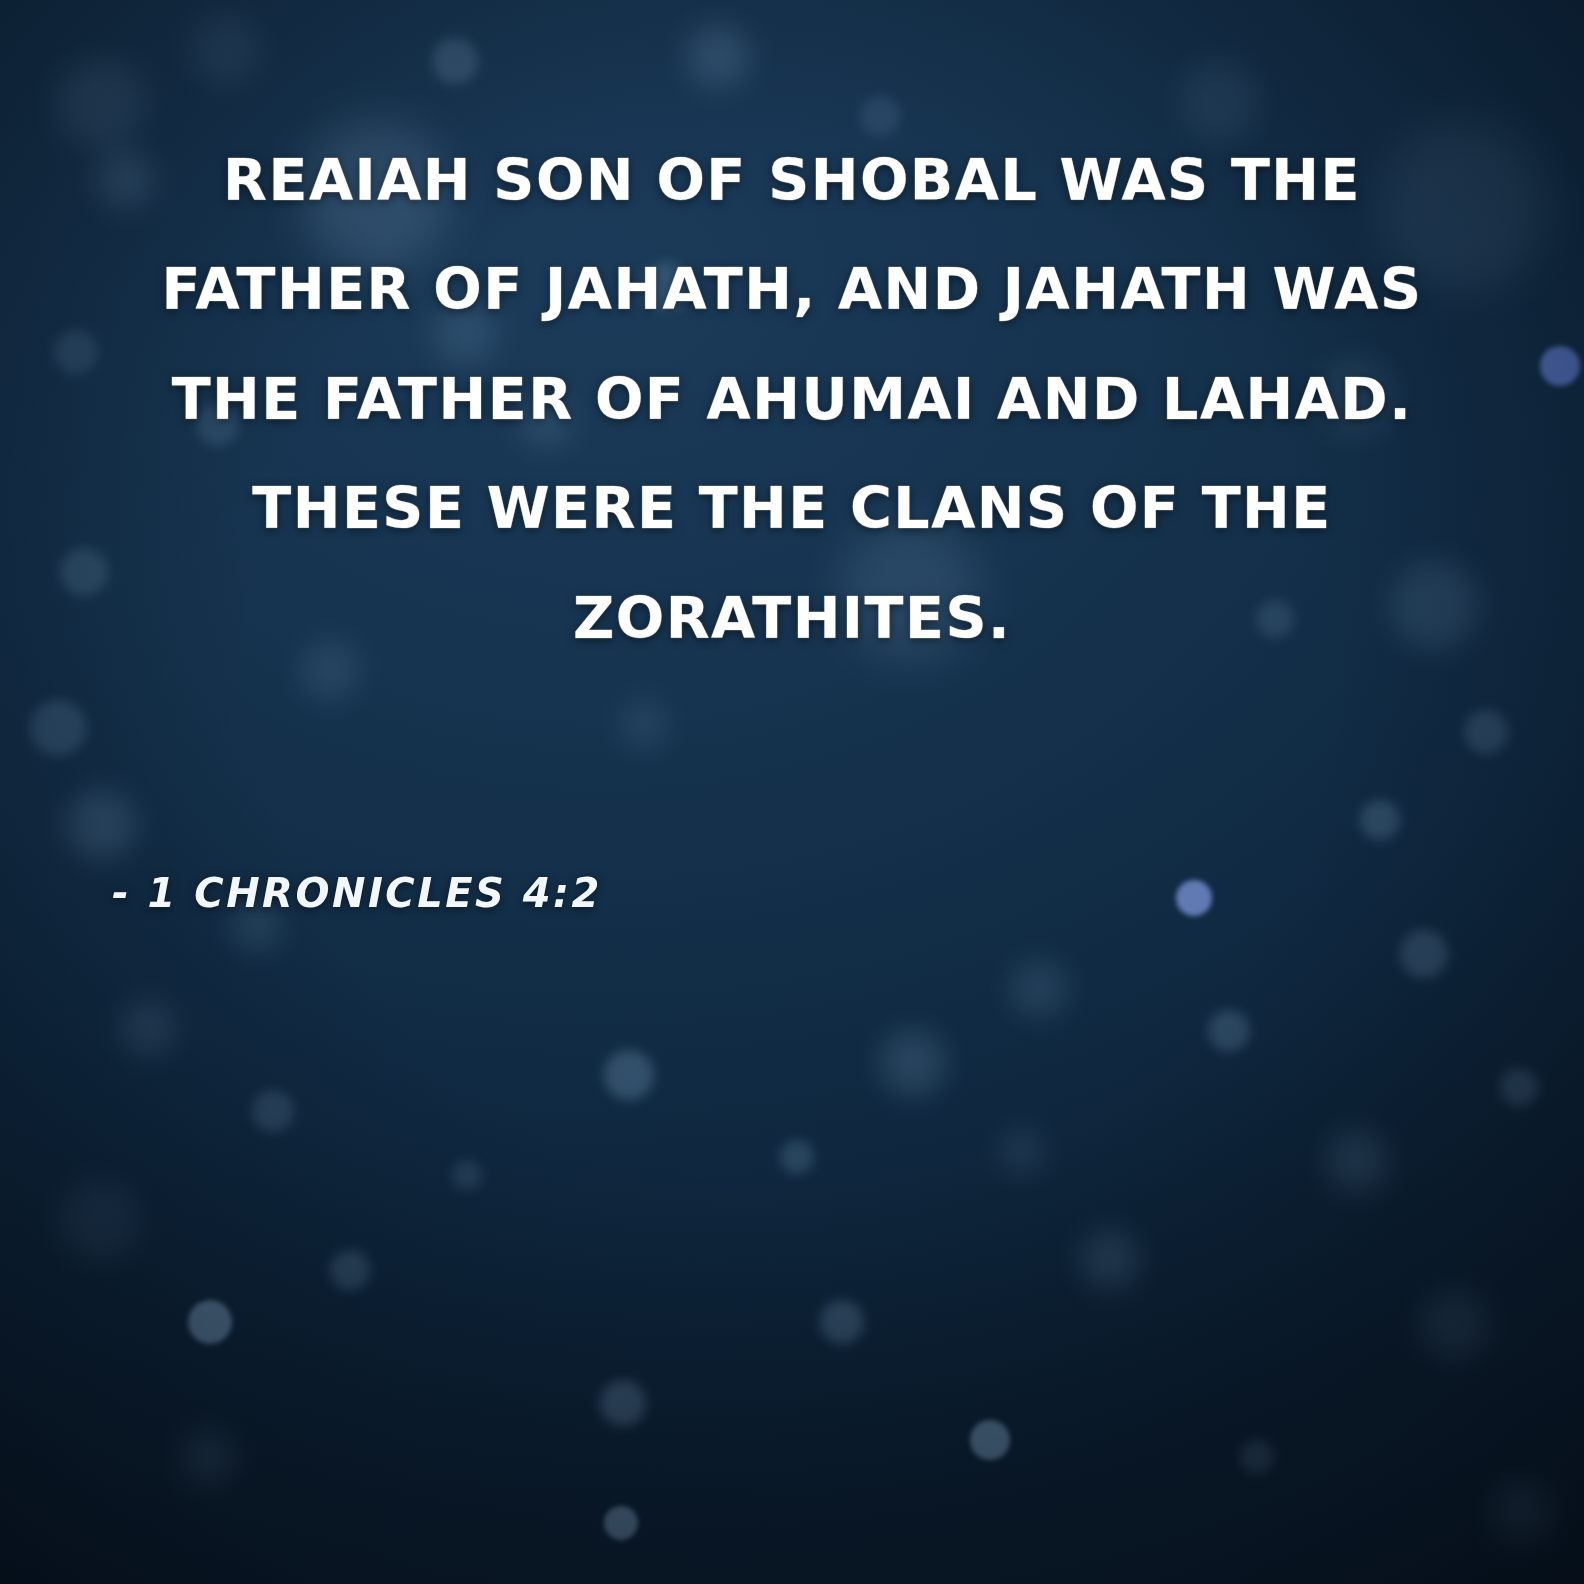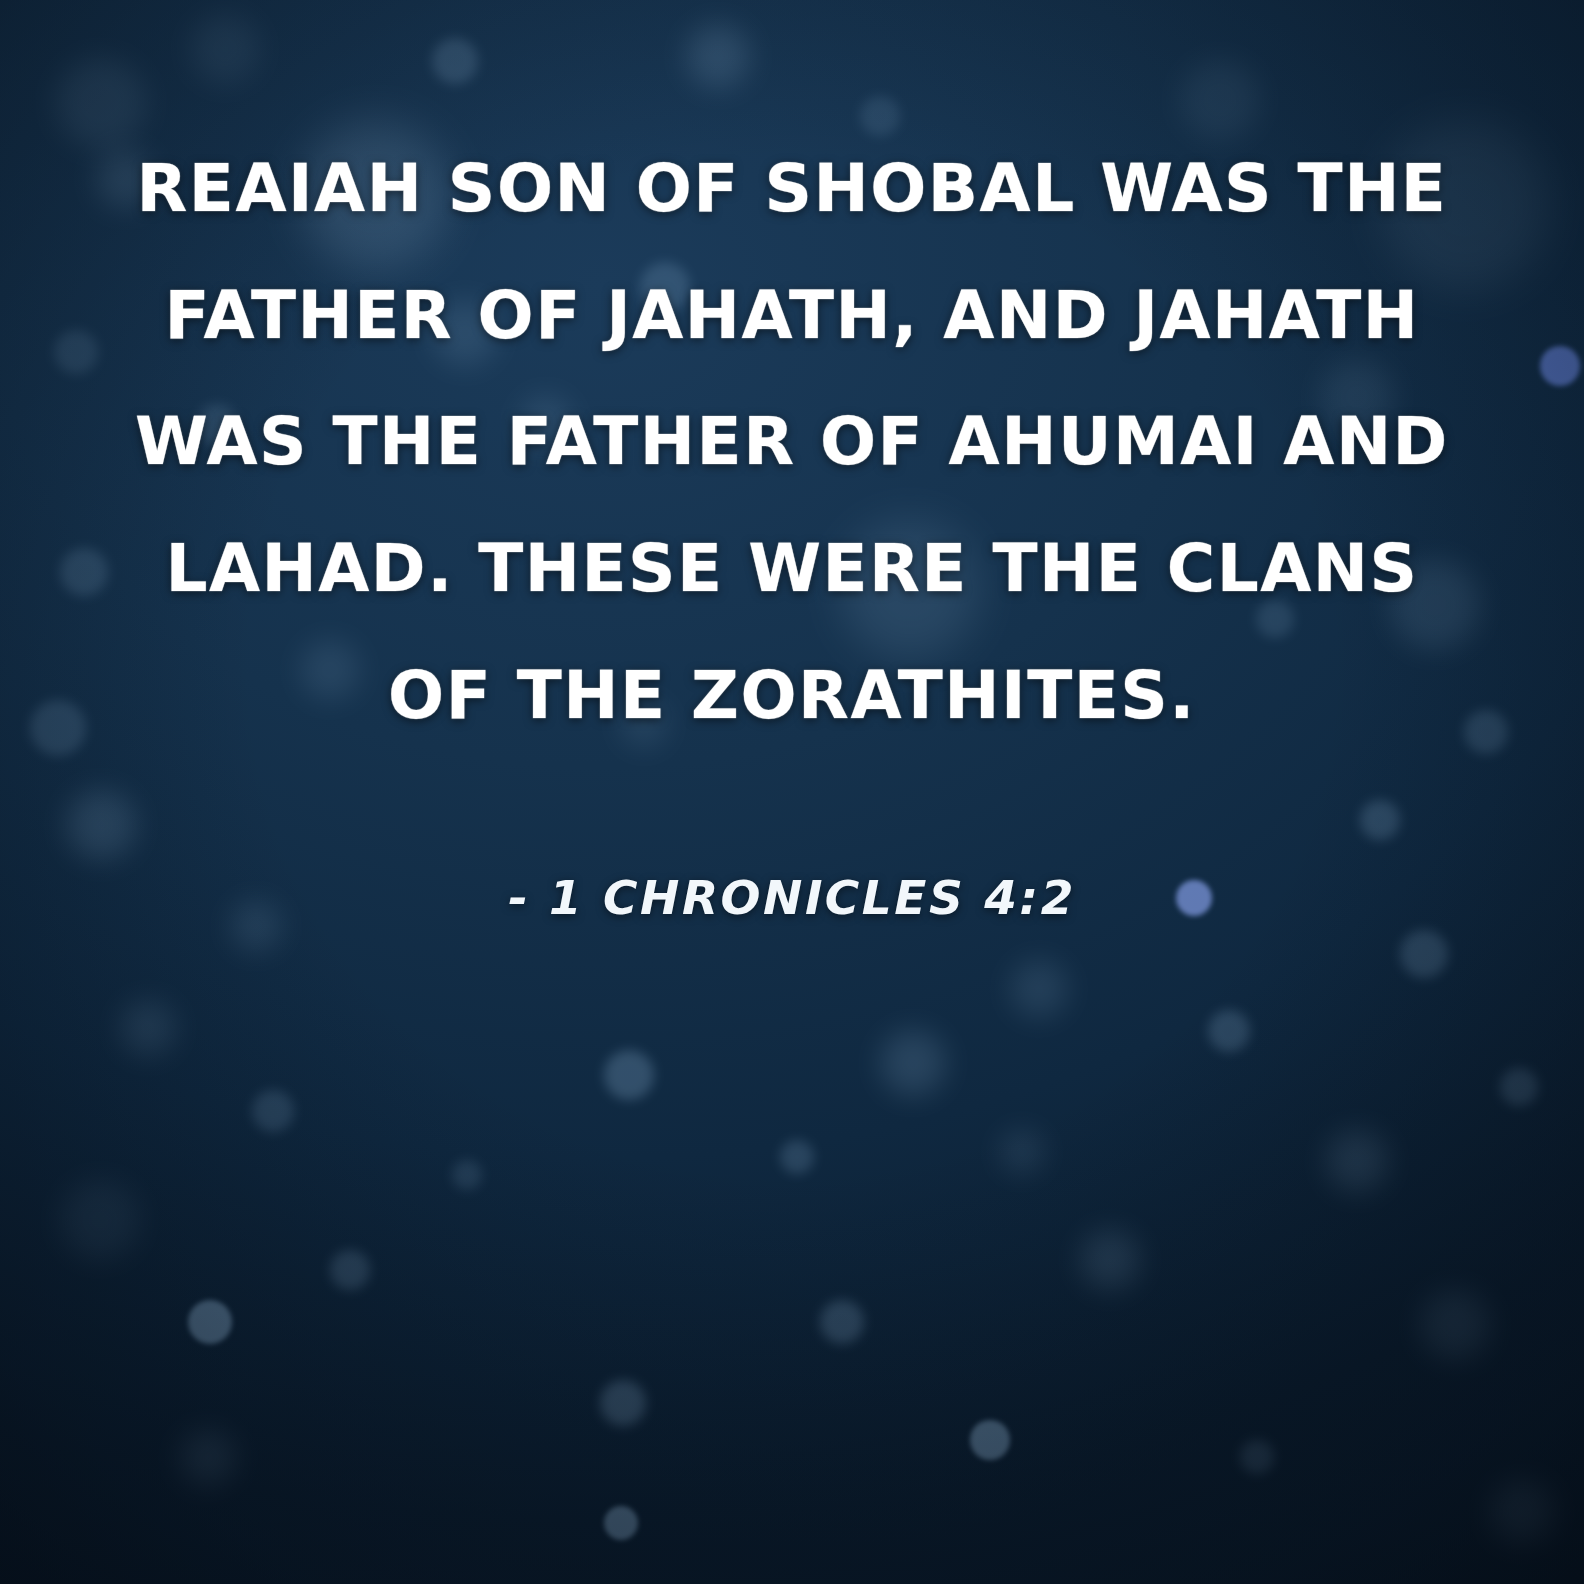--- a/index.html
+++ b/index.html
@@ -48,39 +48,38 @@
 
   .verse-text {
     position: absolute;
     left: 120px;
     top: 126px;
     width: 1344px;
     text-align: center;
     color: #ffffff;
     font-family: "DejaVu Sans", sans-serif;
     font-weight: bold;
-    font-size: 66px;
+    font-size: 57px;
     line-height: 1.92;
     letter-spacing: 1.5px;
     text-transform: uppercase;
     text-shadow: 0 2px 10px rgba(0,0,0,0.55), 0 0 2px rgba(255,255,255,0.35);
     -webkit-text-stroke: 0.6px rgba(255,255,255,0.35);
   }
 
   .verse-ref {
     position: absolute;
-    left: 120px;
+    left: 112px;
     top: 870px;
     width: 1344px;
-    text-align: center;
     color: #f2f7fb;
     font-family: "DejaVu Sans", sans-serif;
     font-weight: bold;
     font-style: italic;
-    font-size: 47px;
+    font-size: 40px;
     letter-spacing: 2.5px;
     text-transform: uppercase;
     text-shadow: 0 2px 9px rgba(0,0,0,0.5);
   }
 </style>
 </head>
 <body>
 
 <div class="canvas">
 

